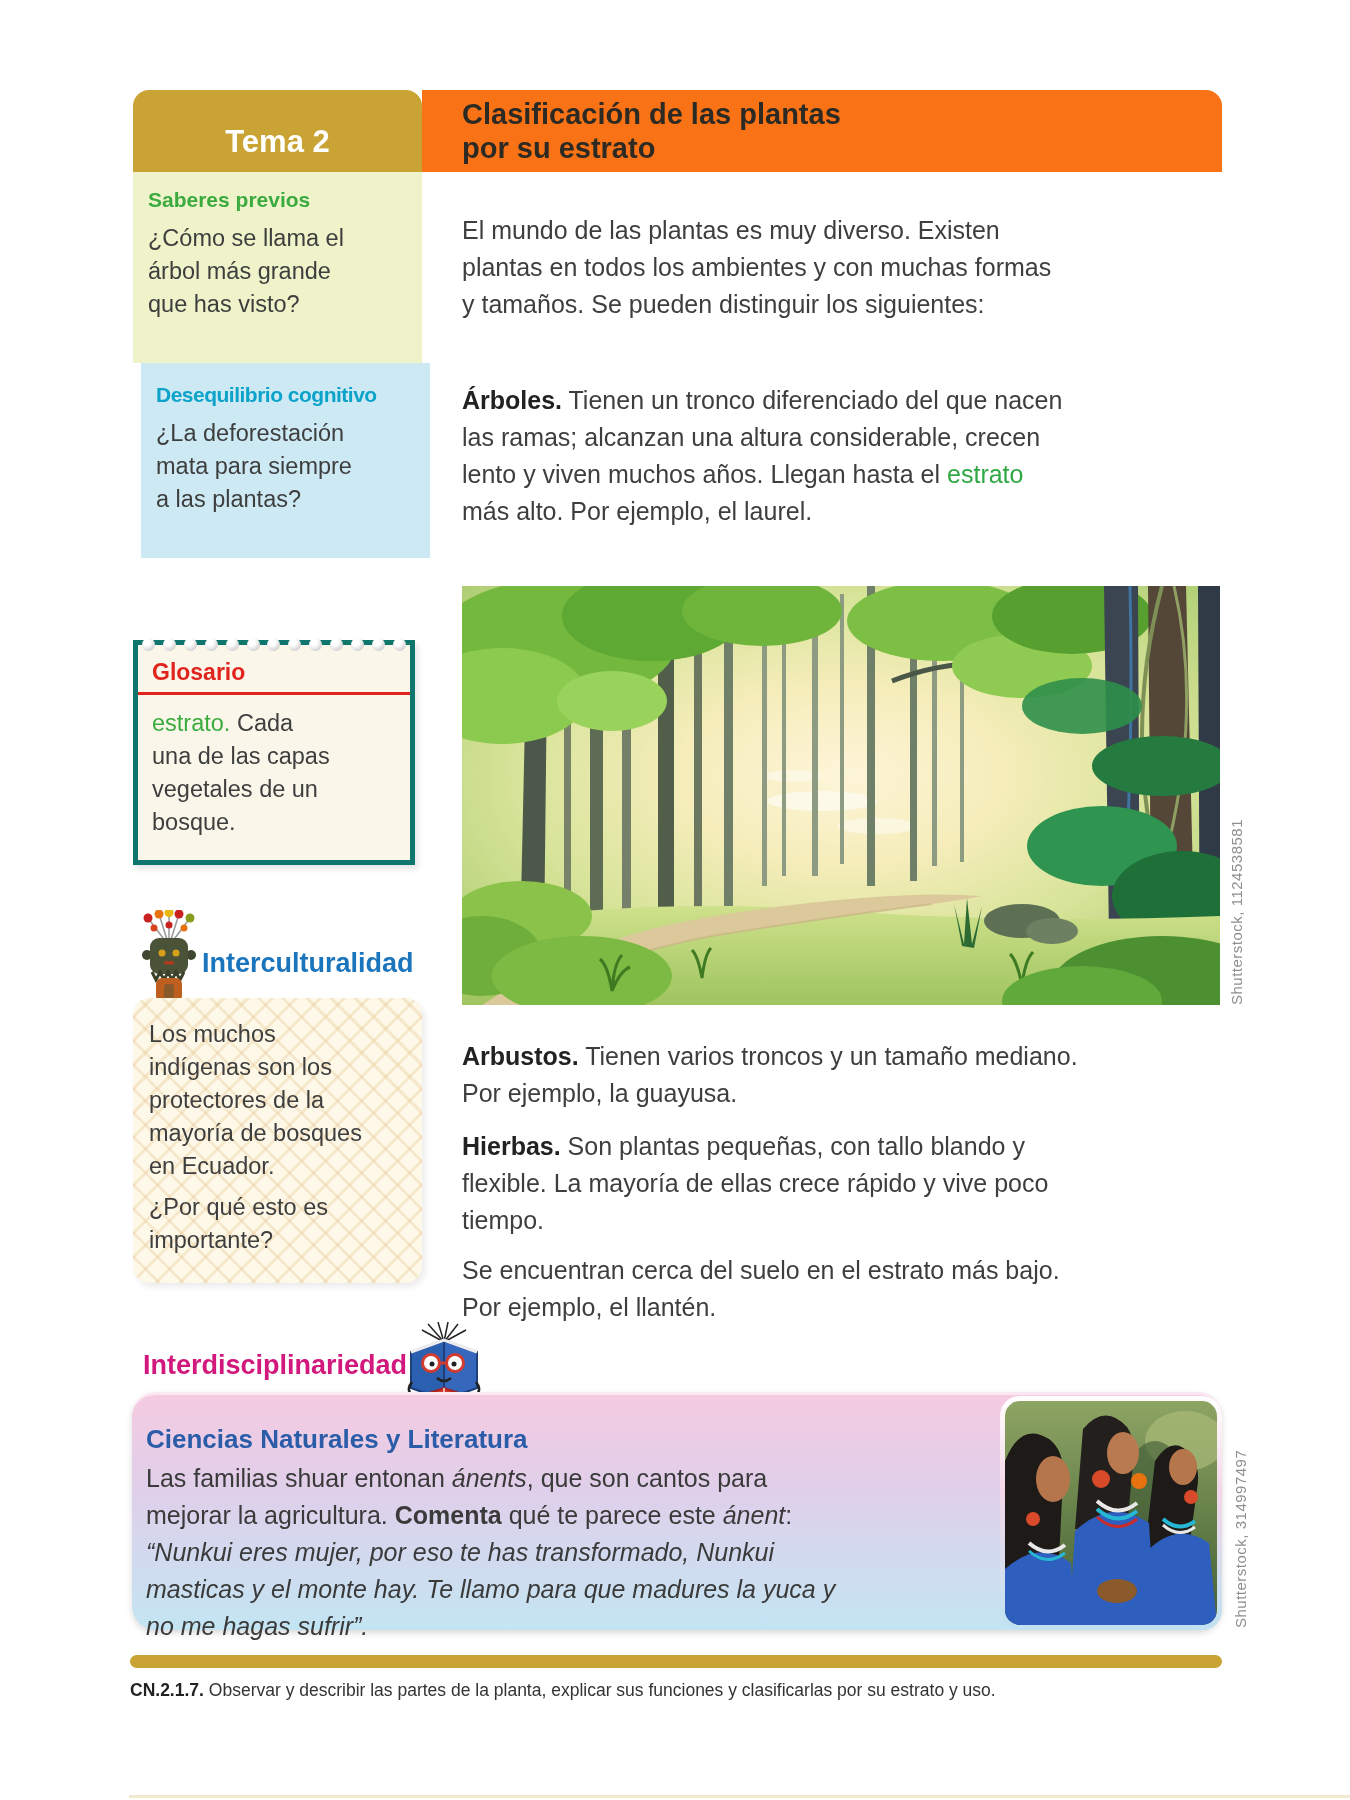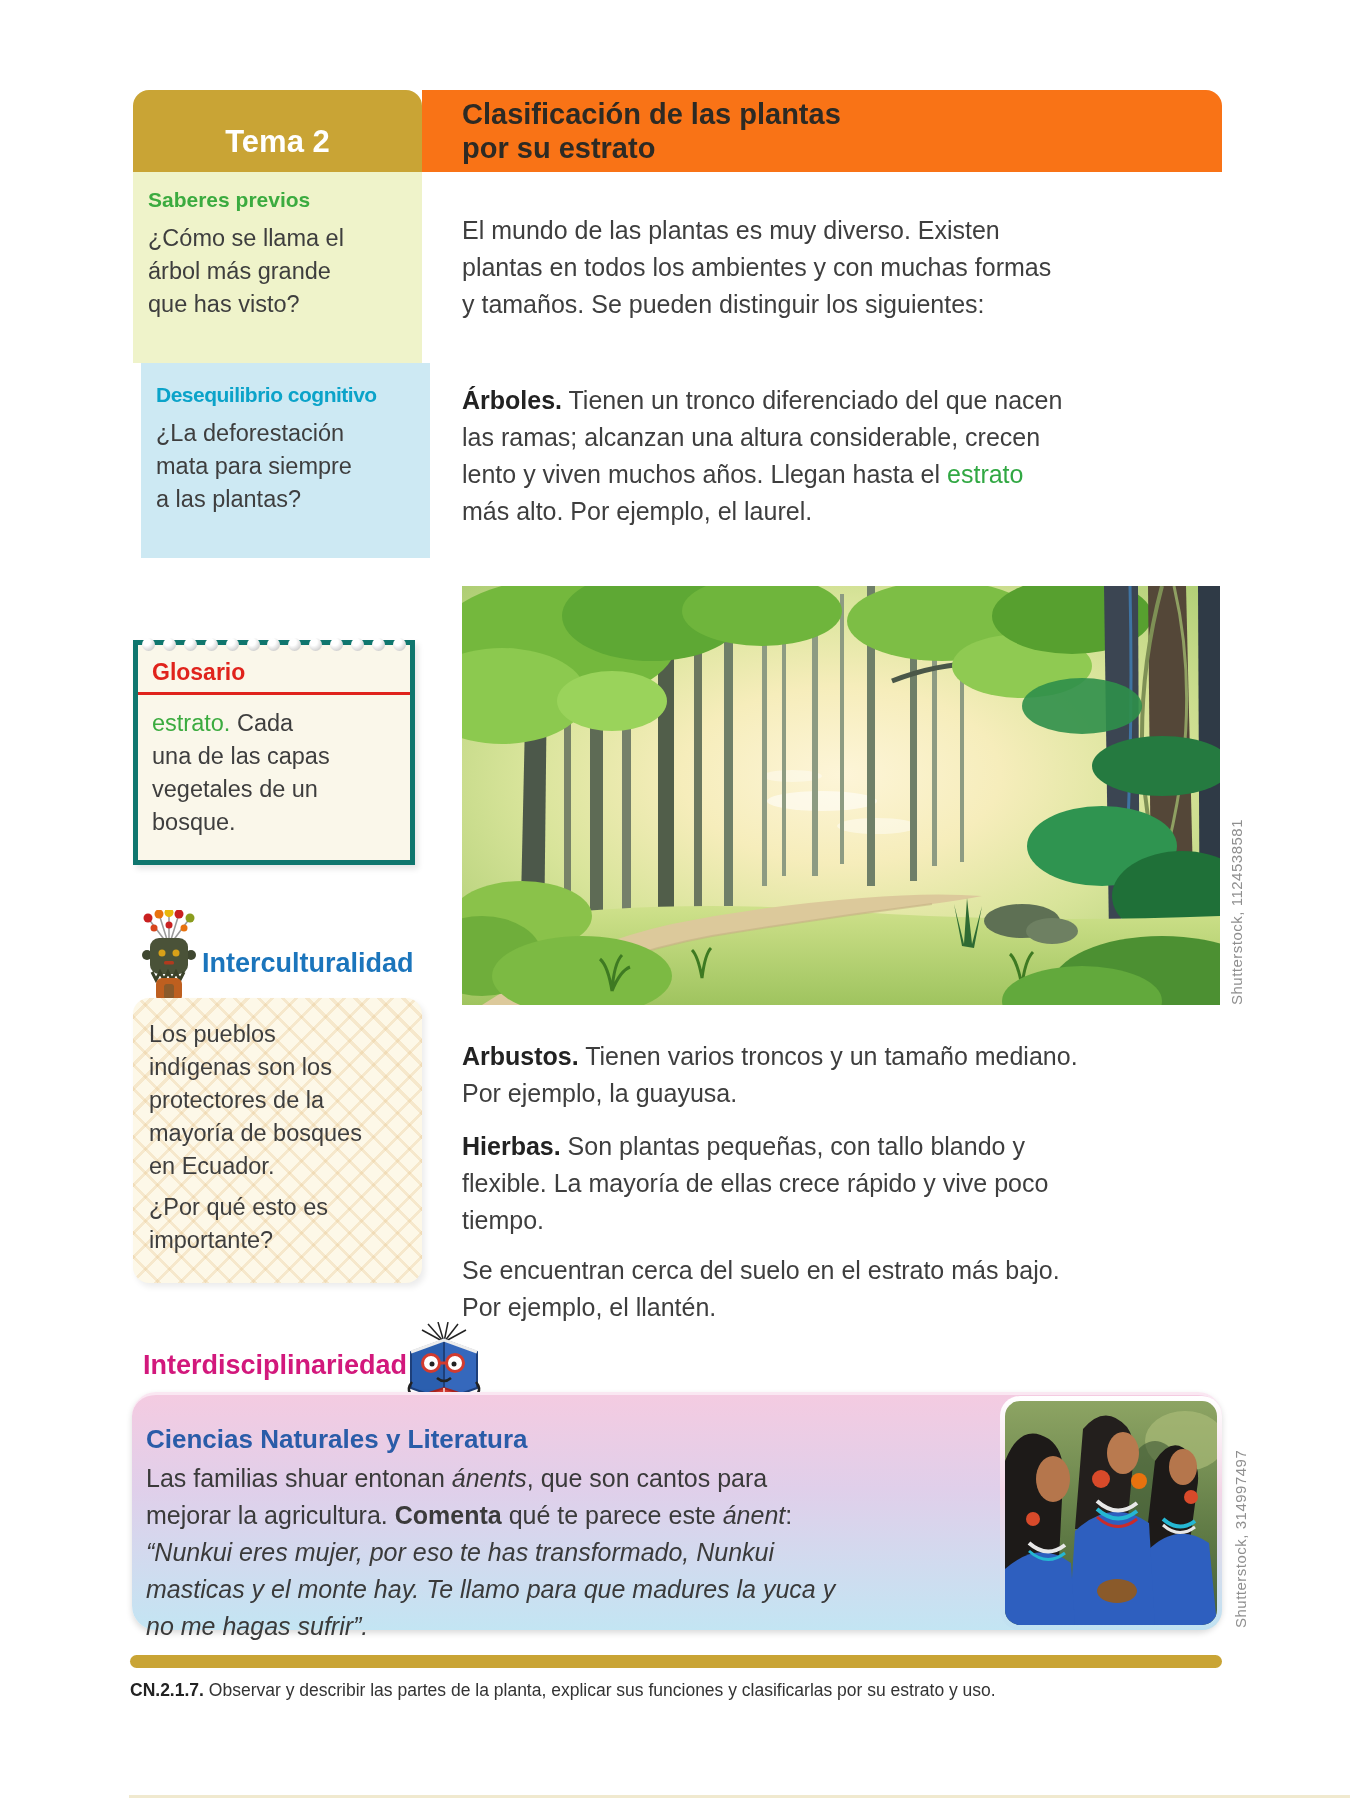--- a/index.html
+++ b/index.html
@@ -154,21 +154,21 @@
     <path d="M14 62 l4 8 l4 -8 l4 8 l4 -8 l4 8 l4 -8 l4 8 l4 -8" stroke="#3A4129" stroke-width="3" fill="none"></path>
     <rect x="18" y="68" width="26" height="24" rx="6" fill="#BE5F1F"></rect>
     <rect x="26" y="74" width="10" height="15" rx="3" fill="#8A5A2A"></rect>
     <rect x="17" y="90" width="12" height="15" rx="4" fill="#A8521C"></rect>
     <rect x="33" y="90" width="12" height="15" rx="4" fill="#A8521C"></rect>
     <ellipse cx="22" cy="105" rx="8" ry="3" fill="#8F4517"></ellipse>
       <ellipse cx="40" cy="105" rx="8" ry="3" fill="#8F4517"></ellipse>
   </svg>
   <div class="abs intercult-title">Interculturalidad</div>
   <div class="abs woven">
-    <p>Los pueblos indígenas son los protectores de la mayoría de bosques en Ecuador.</p>
+    <p>Los muchos indígenas son los protectores de la mayoría de bosques en Ecuador.</p>
     <p>¿Por qué esto es importante?</p>
   </div>
 
   <div class="abs para p-intro">El mundo de las plantas es muy diverso. Existen plantas en todos los ambientes y con muchas formas y tamaños. Se pueden distinguir los siguientes:</div>
 
   <div class="abs para p-arboles">
     <span class="blabel">Árboles.</span><span> Tienen un tronco diferenciado del que nacen las ramas; alcanzan una altura considerable, crecen lento y viven muchos años. Llegan hasta el </span><span class="green">estrato</span><span> más alto. Por ejemplo, el laurel.</span>
   </div>
 
   <svg class="abs forest" width="758" height="419" viewBox="0 0 758 419">

